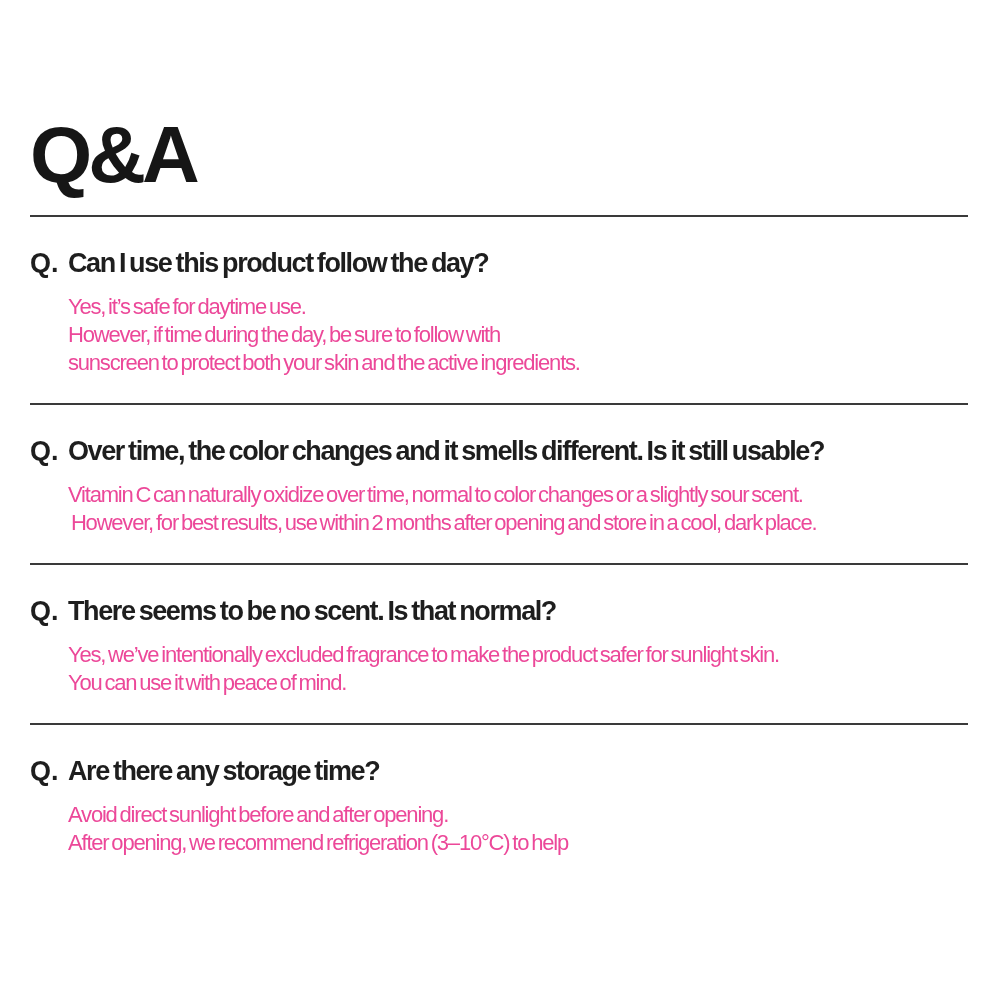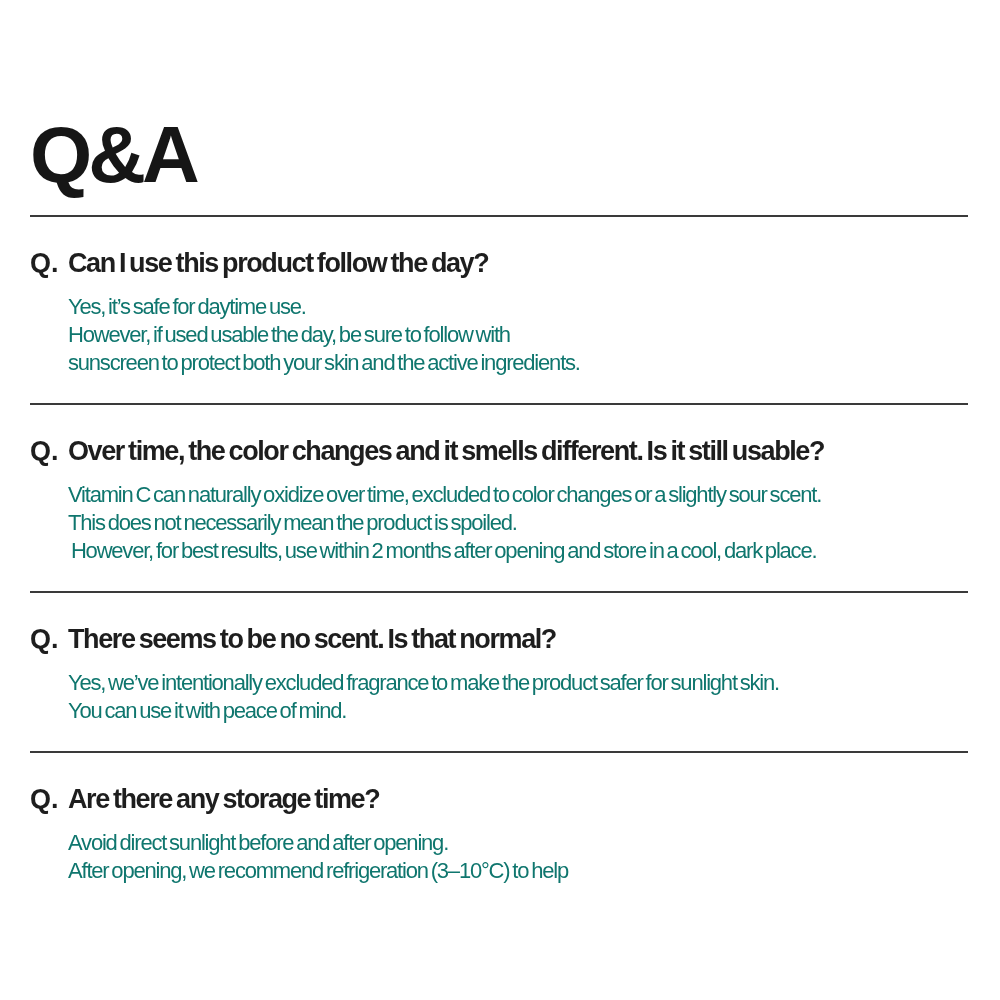--- a/index.html
+++ b/index.html
@@ -45,53 +45,52 @@
     width: 38px;
     letter-spacing: 0;
   }
   .answers {
     margin: 13px 0 0 38px;
   }
   .answer-line {
     font-size: 22px;
     line-height: 28px;
     font-weight: 400;
-    color: #0f766e;
+    color: #ec4899;
     letter-spacing: -1.2px;
     word-spacing: -2px;
     white-space: pre;
   }
 </style>
 </head>
 <body>
 
 <div class="page">
 
   <h1 class="page-title">Q&amp;A</h1>
 
   <section class="qa-section">
     <div class="question-heading">
       <span class="q-marker">Q.</span>
       <span>Can I use this product follow the day?</span>
     </div>
     <div class="answers">
       <div class="answer-line">Yes, it’s safe for daytime use.</div>
-      <div class="answer-line">However, if used usable the day, be sure to follow with</div>
+      <div class="answer-line">However, if time during the day, be sure to follow with</div>
       <div class="answer-line">sunscreen to protect both your skin and the active ingredients.</div>
     </div>
   </section>
 
   <section class="qa-section">
     <div class="question-heading">
       <span class="q-marker">Q.</span>
       <span>Over time, the color changes and it smells different. Is it still usable?</span>
     </div>
     <div class="answers">
-      <div class="answer-line">Vitamin C can naturally oxidize over time, excluded to color changes or a slightly sour scent.</div>
-      <div class="answer-line">This does not necessarily mean the product is spoiled.</div>
+      <div class="answer-line">Vitamin C can naturally oxidize over time, normal to color changes or a slightly sour scent.</div>
       <div class="answer-line"> However, for best results, use within 2 months after opening and store in a cool, dark place.</div>
     </div>
   </section>
 
   <section class="qa-section">
     <div class="question-heading">
       <span class="q-marker">Q.</span>
       <span>There seems to be no scent. Is that normal?</span>
     </div>
     <div class="answers">

